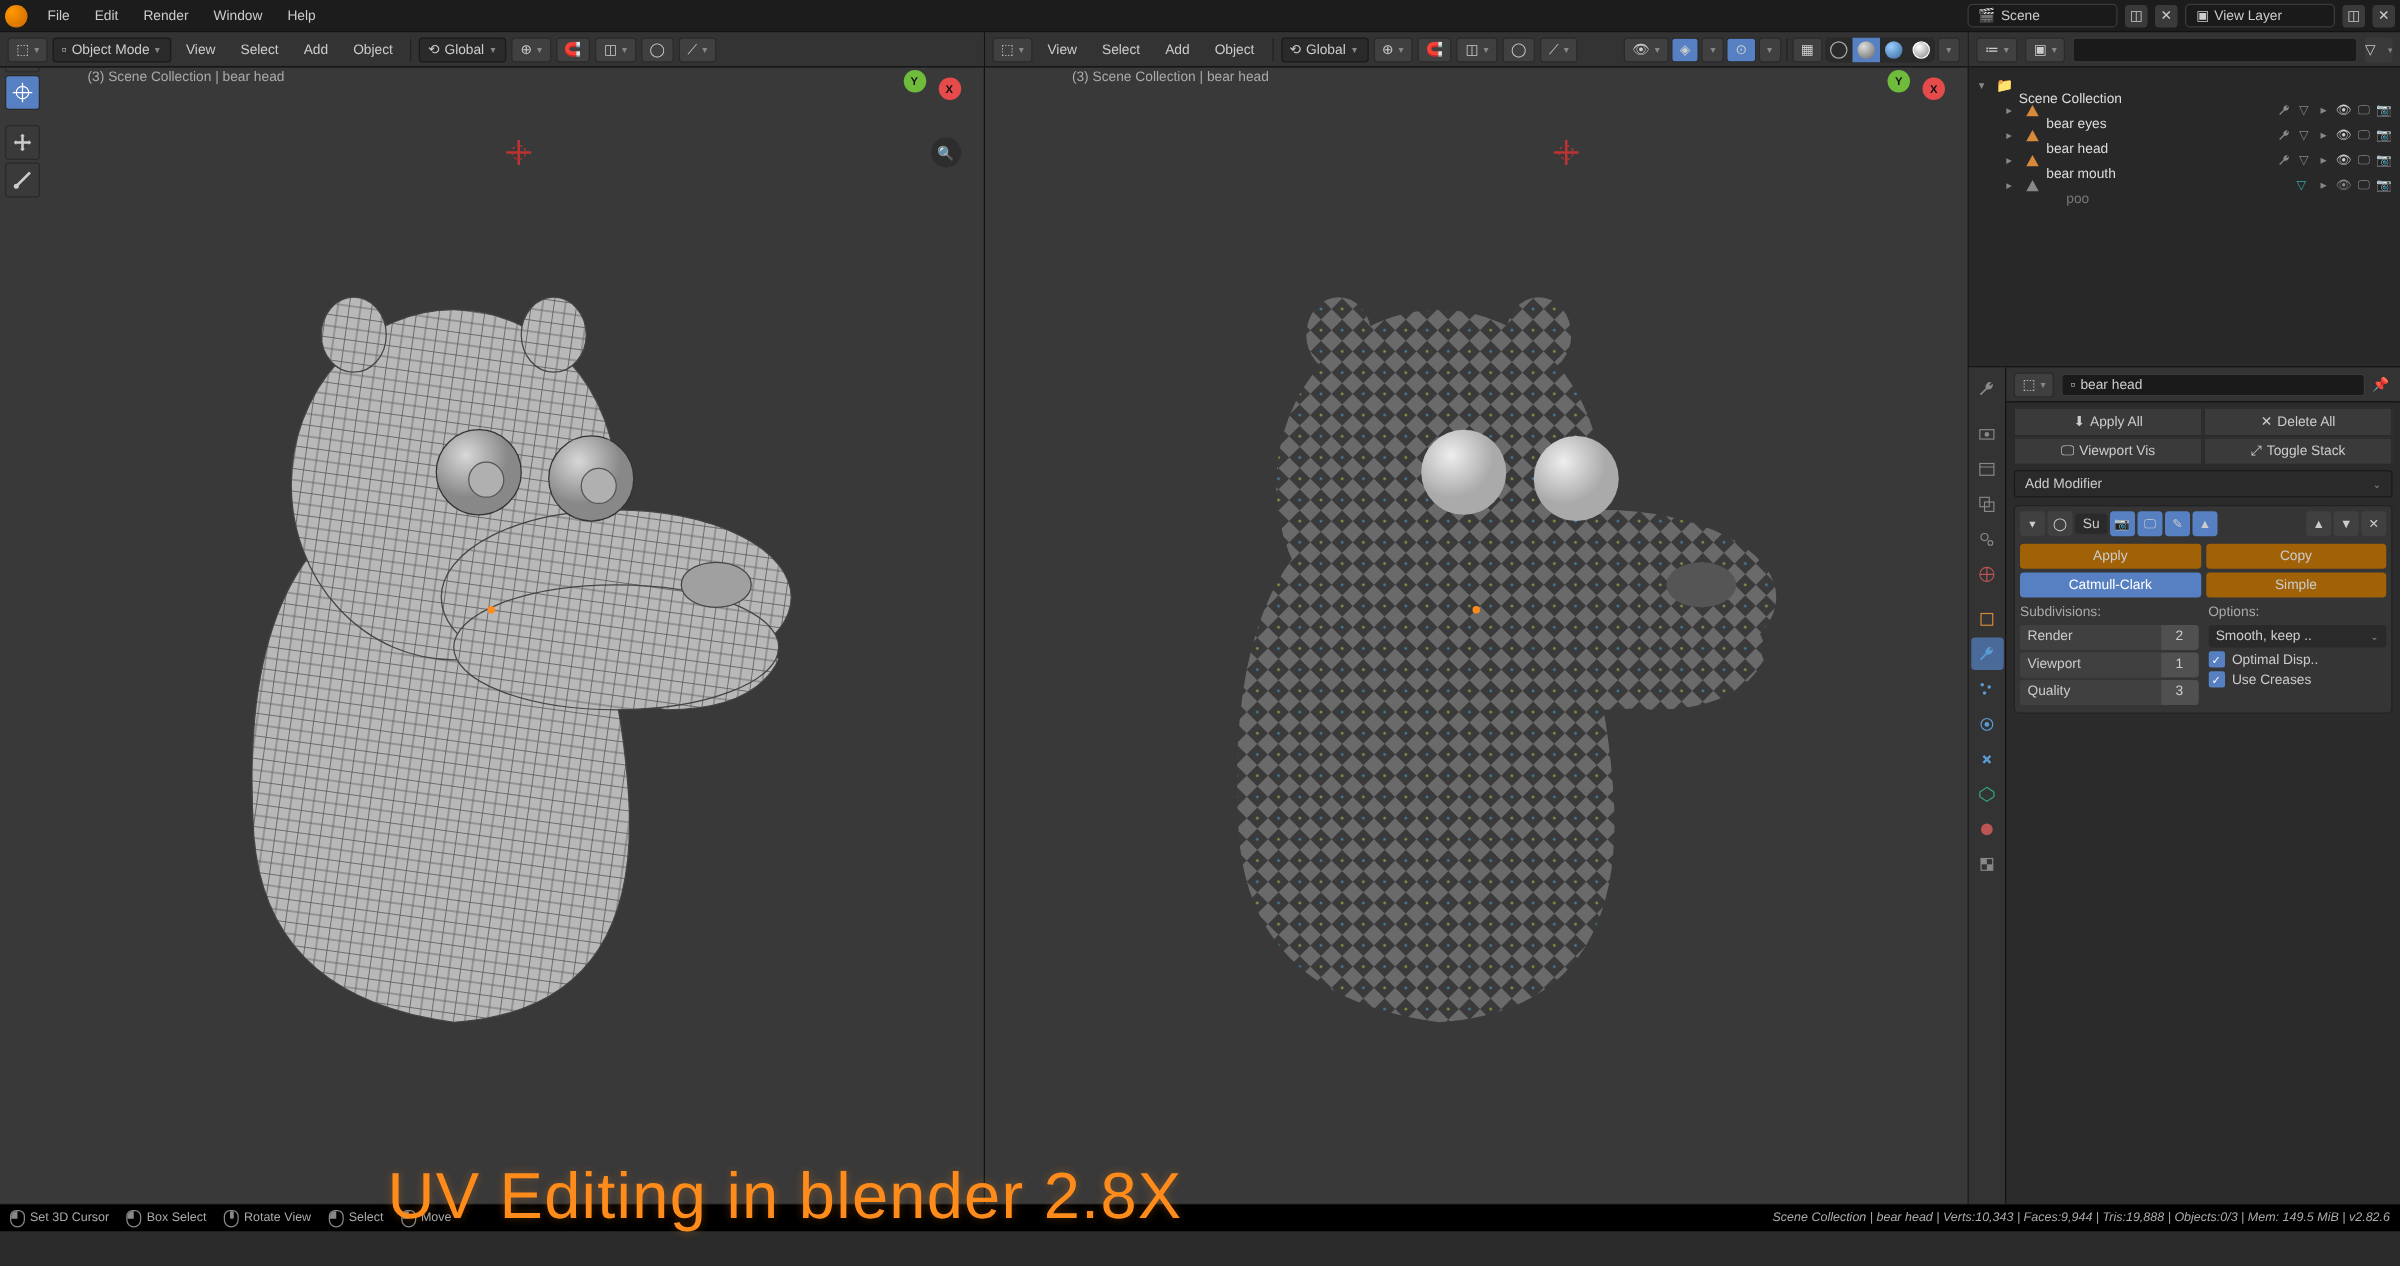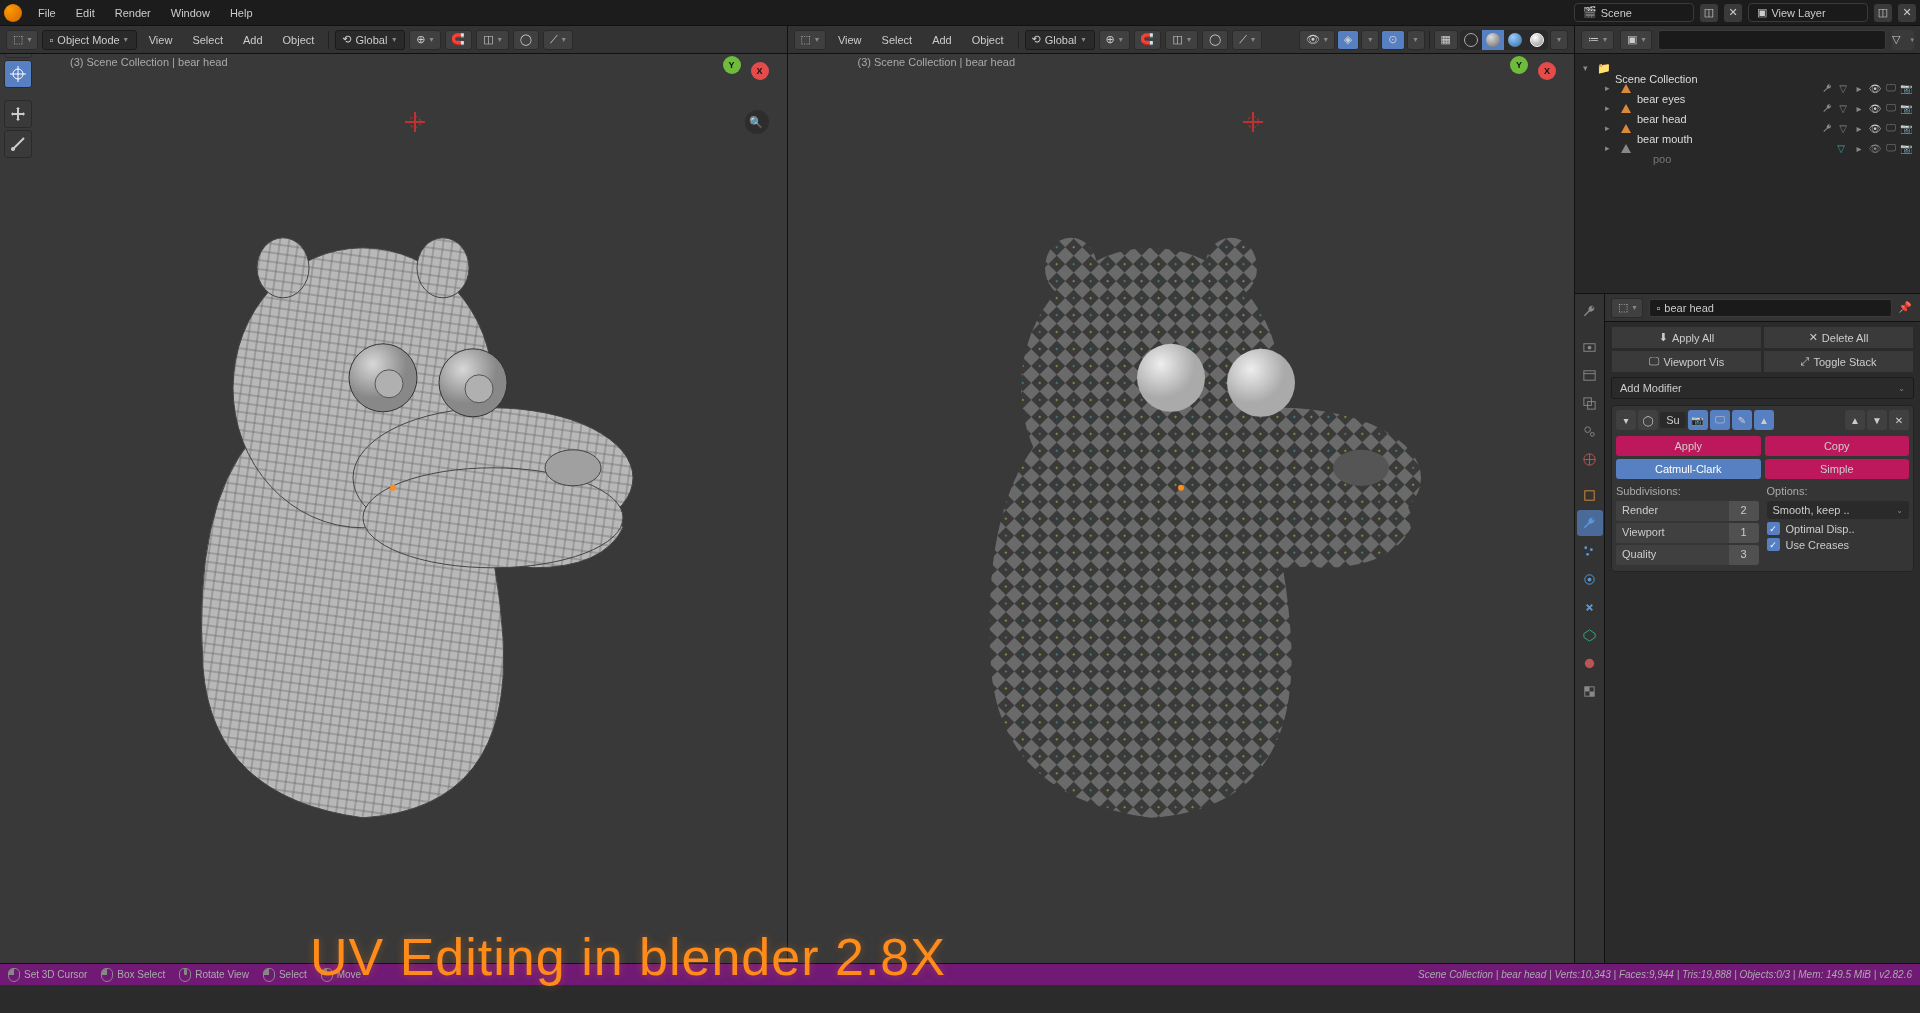--- a/index.html
+++ b/index.html
@@ -96,33 +96,33 @@
 .pin-icon { width: 16px; cursor: pointer; }
 .mod-buttons { display: grid; grid-template-columns: 1fr 1fr; gap: 1px; margin: 4px 6px; }
 .mod-btn { background: #3a3a3a; border: 1px solid #2a2a2a; padding: 4px; text-align: center; cursor: pointer; font-size: 11px; display:flex; align-items:center; justify-content:center; gap:4px; }
 .add-modifier { margin: 4px 6px; background: #2a2a2a; border: 1px solid #1a1a1a; border-radius: 3px; padding: 4px 8px; cursor: pointer; display:flex; align-items:center; }
 .modifier-panel { margin: 6px 6px; background: #353535; border: 1px solid #222; border-radius: 4px; padding: 4px; }
 .mod-header { display:flex; align-items:center; gap: 2px; margin-bottom: 6px; }
 .mod-hdr-btn { width: 20px; height: 20px; background: #404040; border-radius: 3px; display:flex; align-items:center; justify-content:center; cursor: pointer; font-size: 10px; }
 .mod-hdr-btn.active { background: #5680c2; }
 .mod-name-field { background: #2a2a2a; padding: 2px 4px; border-radius: 3px; min-width: 26px; text-align: center; }
 .mod-row { display:flex; gap: 4px; margin: 3px 0; }
-.mod-action { flex: 1; background: #be185d; border-radius: 3px; padding: 4px; text-align: center; cursor: pointer; }
+.mod-action { flex: 1; background: #a16207; border-radius: 3px; padding: 4px; text-align: center; cursor: pointer; }
 .mod-action.active { background: #5680c2; color: #fff; }
 .mod-cols { display: grid; grid-template-columns: 1fr 1fr; gap: 8px; margin-top: 6px; }
 .mod-col-head { color: #aaa; margin-bottom: 4px; }
 .num-field { display:flex; background: #444; border-radius: 3px; overflow: hidden; margin-bottom: 2px; height: 20px; }
 .num-label { flex: 1; padding: 3px 6px; color: #ccc; background: #404040; }
 .num-val { width: 30px; padding: 3px 6px; text-align: center; background: #505050; }
 .opt-field { background: #2a2a2a; border-radius: 3px; padding: 3px 6px; margin-bottom: 2px; cursor: pointer; display:flex; align-items:center; }
 .check-row { display:flex; align-items:center; gap: 6px; margin: 3px 0; }
 .checkbox { width: 13px; height: 13px; background: #5680c2; border-radius: 2px; display:flex; align-items:center; justify-content:center; font-size:9px; color:#fff; }
 
 
-.statusbar { height: 22px; background: #701a75; border-top: 1px solid #111; display:flex; align-items:center; padding: 0 8px; font-size: 10px; color: #aaa; }
+.statusbar { height: 22px; background: #000000; border-top: 1px solid #111; display:flex; align-items:center; padding: 0 8px; font-size: 10px; color: #aaa; }
 .status-left { display:flex; gap:14px; }
 .status-item { display:flex; align-items:center; gap:4px; }
 .mouse-icon { width: 12px; height: 14px; border: 1px solid #888; border-radius: 5px 5px 6px 6px; position: relative; }
 .mouse-icon::before { content:''; position:absolute; top:0; left:0; width:5px; height:6px; background:#888; border-radius: 4px 0 0 0; }
 .mouse-icon.m::before { left:4px; width:3px; border-radius: 1px; }
 .status-right { margin-left:auto;font-style:italic; }
 
 
 .title-overlay { position: absolute; bottom: 26px; left: 310px; font-size: 52px; font-weight: 300; color: #ff8c1a; text-shadow: 0 0 8px rgba(255,140,26,.3); letter-spacing: 1px; pointer-events: none; z-index: 100; font-family: "Segoe UI Light", "Segoe UI", sans-serif; }
 

